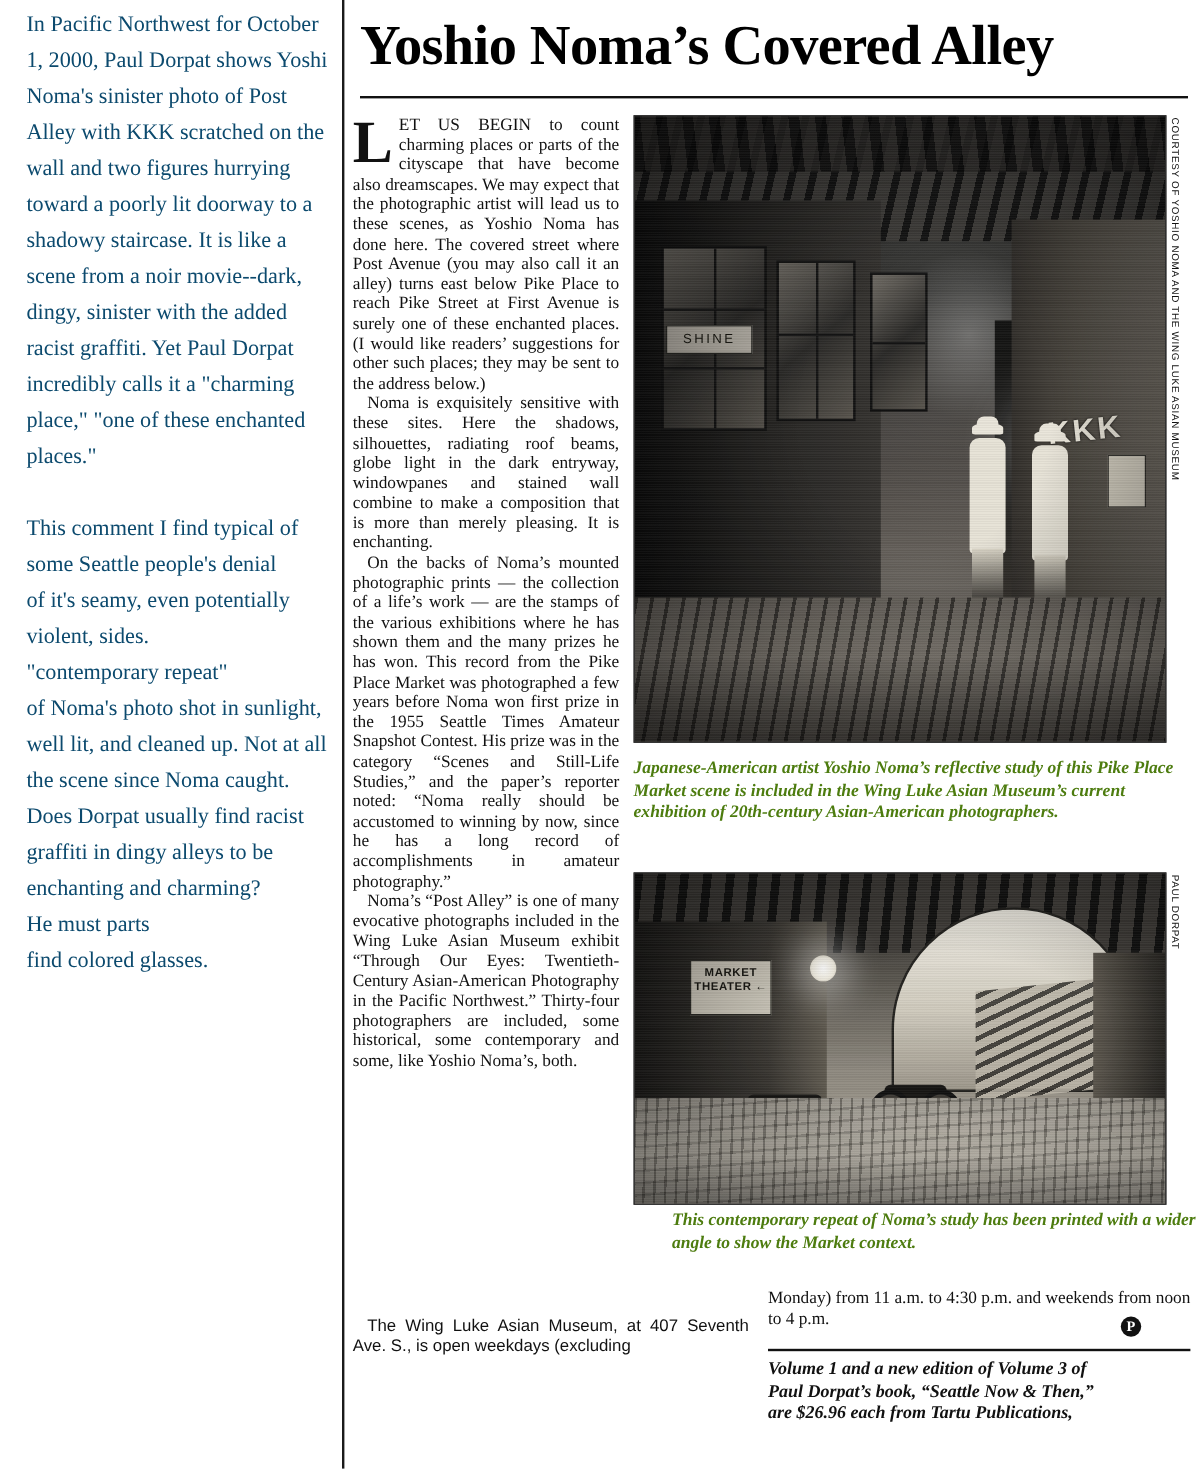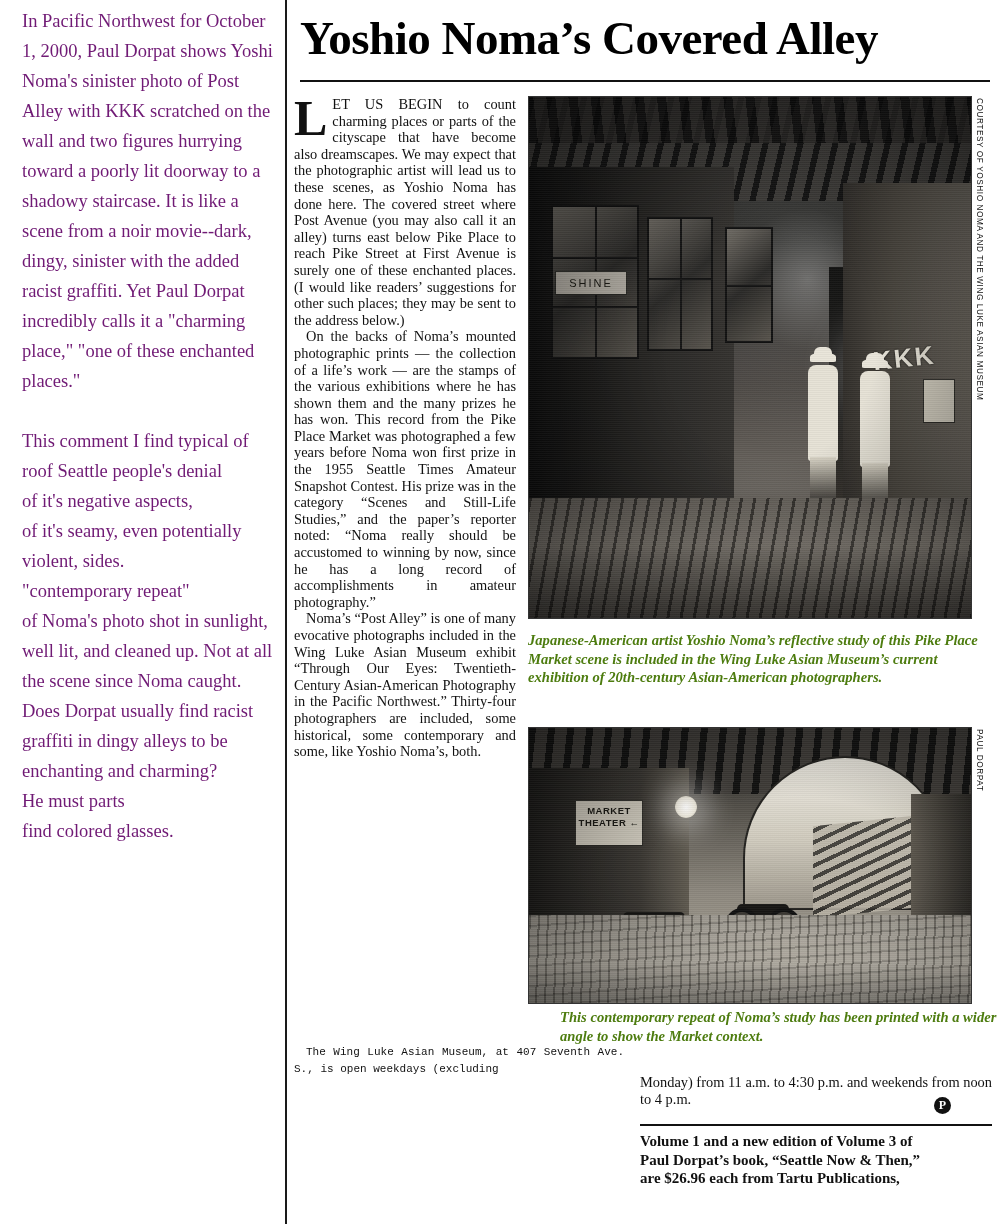--- a/index.html
+++ b/index.html
@@ -18,21 +18,21 @@
 
   
   #left-note {
     position: absolute;
     left: 22px;
     top: 6px;
     width: 252px;
     font-family: "Liberation Serif", serif;
     font-size: 18.5px;
     line-height: 30px;
-    color: #701a75;
+    color: #0c4a6e;
   }
   #left-note p {
     margin: 0 0 0 0;
   }
   #left-note p.gap {
     margin-top: 30px;
   }
 
   
   #divider {
@@ -91,26 +91,26 @@
     font-weight: bold;
     padding: 2px 5px 0 0;
     font-family: "Liberation Serif", serif;
   }
   .smallcaps { font-variant: small-caps; }
 
   
   #bottom-left-col {
     position: absolute;
     left: 294px;
-    top: 1044px;
+    top: 1096px;
     width: 330px;
-    font-size: 11px;
+    font-size: 14px;
     line-height: 16.6px;
     text-align: justify;
-    font-family: Liberation Mono, monospace;
+    font-family: Liberation Sans, sans-serif;
   }
   #bottom-left-col p { margin: 0; text-indent: 12px; }
 
   #bottom-right-col {
     position: absolute;
     left: 640px;
     top: 1074px;
     width: 352px;
     font-size: 14.4px;
     line-height: 16.6px;
@@ -125,20 +125,21 @@
     top: 1124px;
     width: 352px;
     height: 1.5px;
     background: #111;
   }
   #colophon {
     position: absolute;
     left: 640px;
     top: 1132px;
     width: 352px;
+    font-style: italic;
     font-weight: bold;
     font-size: 15px;
     line-height: 18.5px;
     font-family: "Liberation Serif", serif;
   }
   #colophon p { margin: 0; }
 
   #pegasus {
     position: absolute;
     left: 934px;
@@ -367,37 +368,37 @@
     background-image:
       repeating-linear-gradient(0deg, rgba(255,255,255,0.035) 0px, rgba(255,255,255,0.035) 1px, rgba(0,0,0,0.035) 1px, rgba(0,0,0,0.035) 2px);
     pointer-events: none;
   }
 </style>
 </head>
 <body>
 
 <div id="left-note">
   <p>In Pacific Northwest for October 1, 2000, Paul Dorpat shows Yoshi Noma's sinister photo of Post Alley with KKK scratched on the wall and two figures hurrying toward a poorly lit doorway to a shadowy staircase. It is like a scene from a noir movie--dark, dingy, sinister with the added racist graffiti.  Yet Paul Dorpat incredibly calls it a "charming place," "one of these enchanted places."</p>
-  <p class="gap">This comment I find typical of roof Seattle people's denial</p>
-  <p>of it's negative aspects,</p>
+  <p class="gap">This comment I find typical of some Seattle people's denial</p>
   <p> of it's seamy, even potentially violent, sides.</p>
   <p>"contemporary repeat"</p>
   <p>of Noma's photo shot in sunlight, well lit, and cleaned up.  Not at all the scene since Noma caught.</p>
   <p>Does Dorpat usually find racist graffiti in dingy alleys to be enchanting and charming?</p>
   <p>He must parts</p>
   <p>find colored glasses.</p>
 </div>
 
 <div id="divider"></div>
 
 <div id="headline">Yoshio Noma’s Covered Alley</div>
 <div id="headline-rule"></div>
 
 <div id="article-col">
   <p class="first"><span class="dropcap">L</span><span class="smallcaps">ET US BEGIN</span><span> to count charming places or parts of the cityscape that have become also dreamscapes. We may expect that the photographic artist will lead us to these scenes, as Yoshio Noma has done here. The covered street where Post Avenue (you may also call it an alley) turns east below Pike Place to reach Pike Street at First Avenue is surely one of these enchanted places. (I would like readers’ suggestions for other such places; they may be sent to the address below.)</span></p>
+  <p>Noma is exquisitely sensitive with these sites. Here the shadows, silhouettes, radiating roof beams, globe light in the dark entryway, windowpanes and stained wall combine to make a composition that is more than merely pleasing. It is enchanting.</p>
   <p>On the backs of Noma’s mounted photographic prints — the collection of a life’s work — are the stamps of the various exhibitions where he has shown them and the many prizes he has won. This record from the Pike Place Market was photographed a few years before Noma won first prize in the 1955 Seattle Times Amateur Snapshot Contest. His prize was in the category “Scenes and Still-Life Studies,” and the paper’s reporter noted: “Noma really should be accustomed to winning by now, since he has a long record of accomplishments in amateur photography.”</p>
   <p>Noma’s “Post Alley” is one of many evocative photographs included in the Wing Luke Asian Museum exhibit “Through Our Eyes: Twentieth-Century Asian-American Photography in the Pacific Northwest.” Thirty-four photographers are included, some historical, some contemporary and some, like Yoshio Noma’s, both.</p>
 </div>
 
 <div id="bottom-left-col">
   <p>The Wing Luke Asian Museum, at 407 Seventh Ave. S., is open weekdays (excluding</p>
 </div>
 
 <div id="bottom-right-col">
   <p>Monday) from 11 a.m. to 4:30 p.m. and weekends from noon to 4 p.m.</p>

